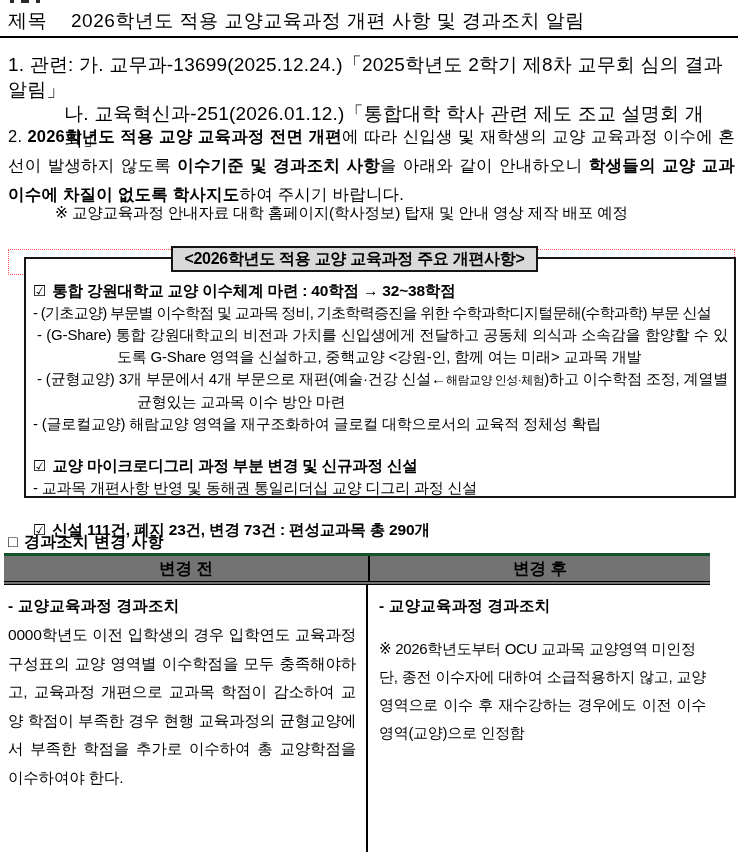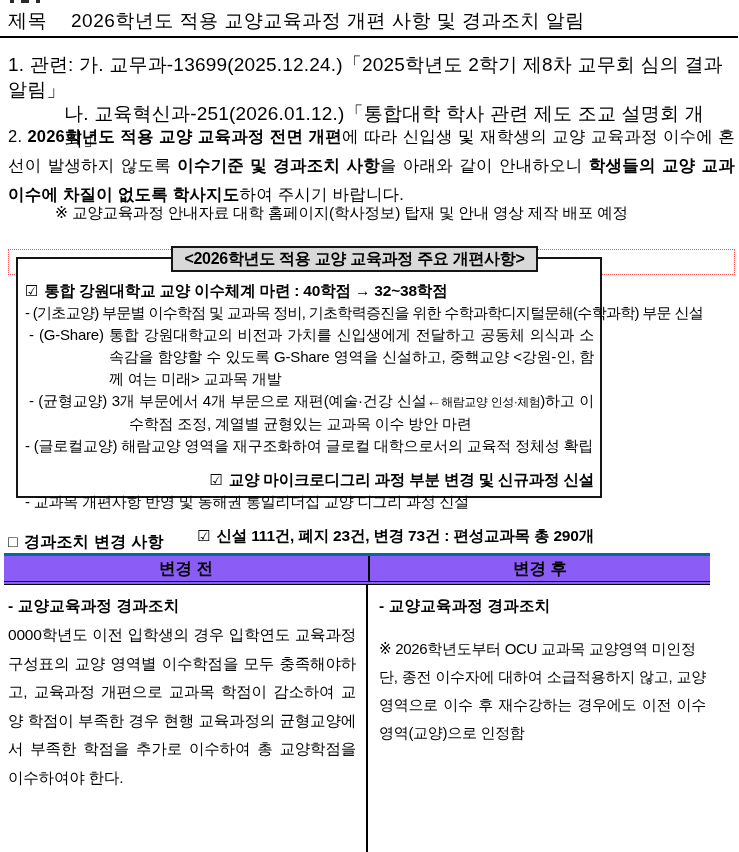--- a/index.html
+++ b/index.html
@@ -17,39 +17,39 @@
   .title-row .label{margin-right:24px;}
   .title-hr{position:absolute;top:36px;left:0;width:738px;border-top:2px solid #000;}
   
   .related{position:absolute;top:53px;left:8px;width:724px;font-size:19px;line-height:24.5px;letter-spacing:.2px;}
   .related .l2{padding-left:56px;}
   
   .notice{position:absolute;top:122px;left:8px;width:727px;font-size:16.5px;line-height:29px;text-align:justify;letter-spacing:.2px;}
   .notice-note{position:absolute;top:203px;left:17px;font-size:15.5px;letter-spacing:-.2px;margin-left:38px;}
   
   .red-guide{position:absolute;top:249px;left:8px;width:725px;height:24px;border:1px dotted #ff5555;z-index:1;}
-  .main-box{position:absolute;top:257px;left:16px;width:586px;height:241px;border:2px solid #151515;background:#fff;z-index:2;box-sizing:border-box;}
+  .main-box{position:absolute;top:257px;left:24px;width:712px;height:241px;border:2px solid #151515;background:#fff;z-index:2;box-sizing:border-box;}
   .box-label{
     position:absolute;top:246px;left:171px;width:363px;height:22px;z-index:3;
     background:#d9d9d9;border:2px solid #151515;text-align:center;font-weight:700;font-size:16px;line-height:22px;letter-spacing:-.3px;
   }
   .box-content{padding:21px 6px 0 7px;font-size:15px;letter-spacing:-.2px;}
   .chk{font-weight:700;font-size:15.5px;line-height:22px;white-space:nowrap;}
   .chk .glyph{margin-right:6px;font-size:15px;}
-  .chk.mt{margin-top:12px;text-align:right;}
+  .chk.mt{margin-top:20px;}
   .dash{line-height:22px;text-align:justify;}
   .dash.ind-g{padding-left:84px;text-indent:-80px;}
   .dash.ind-b{padding-left:104px;text-indent:-100px;}
   .dash.tight{letter-spacing:-.7px;white-space:nowrap;}
   .small-run{font-size:12px;letter-spacing:-.5px;}
   
   .sec-heading{position:absolute;top:532px;left:8px;font-size:16px;font-weight:700;letter-spacing:.3px;}
   .sec-heading .glyph{margin-right:6px;}
   .ttable{position:absolute;top:553px;left:4px;width:706px;}
-  .thead{display:flex;border-top:3px solid #0369a1;border-bottom:4px double #000;background:#8b5cf6;}
+  .thead{display:flex;border-top:3px solid #14532d;border-bottom:4px double #000;background:#737373;}
   .th{height:25px;line-height:25px;text-align:center;font-weight:700;font-size:16.5px;box-sizing:border-box;}
   .th.c1{width:364px;}
   .th.c2{width:342px;border-left:2px solid #000;}
   .tbody{display:flex;height:272px;}
   .td{box-sizing:border-box;}
   .td.before{width:364px;border-right:2px solid #000;padding:6px 10px 0 4px;}
   .td.after{width:342px;padding:6px 4px 0 11px;}
   .cell-title{font-weight:700;font-size:15.5px;line-height:30px;letter-spacing:.2px;}
   .cell-para{font-size:15.5px;line-height:28.5px;text-align:justify;letter-spacing:-.2px;}
   .cell-note1{margin-top:14px;font-size:15px;line-height:28px;letter-spacing:-.3px;}

